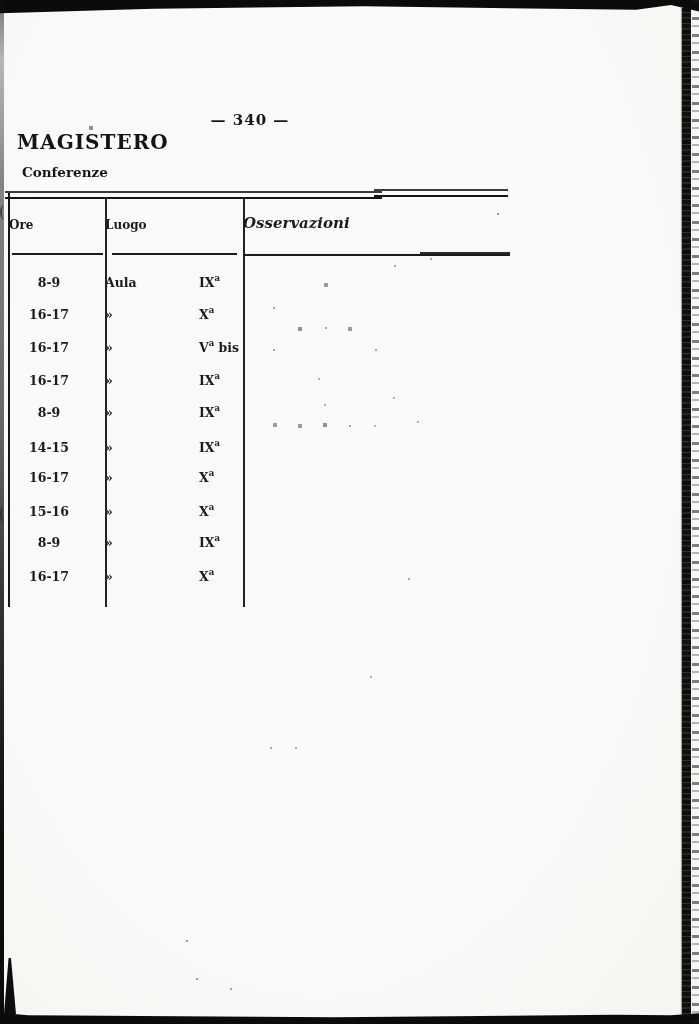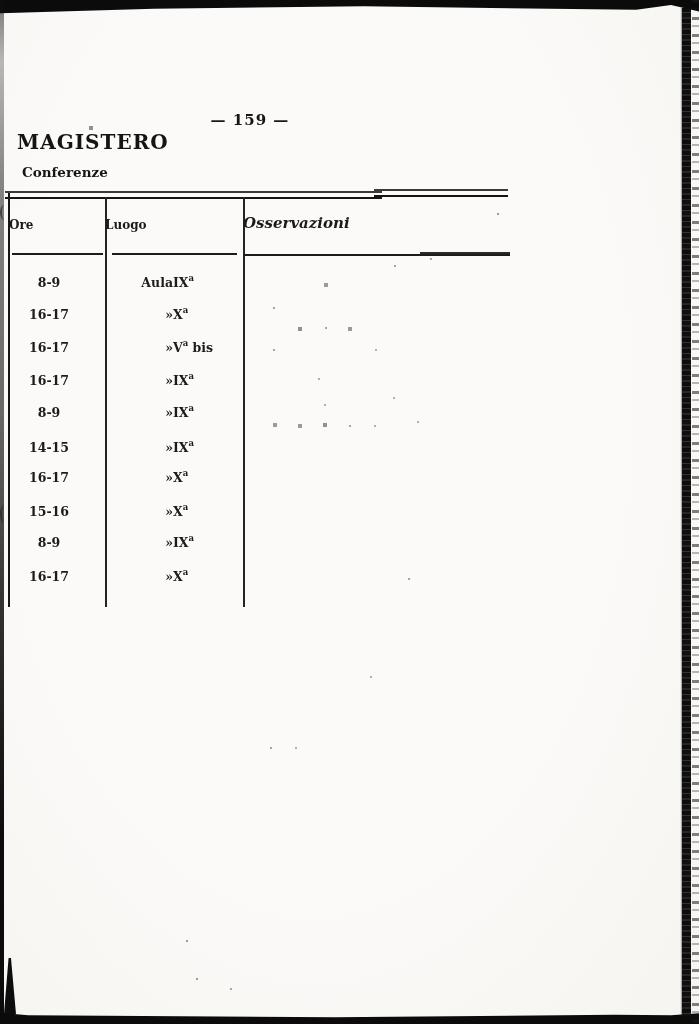--- a/index.html
+++ b/index.html
@@ -101,42 +101,42 @@
     position:absolute;text-align:left;
     font-size:12px;font-weight:700;color:#1b1b1b;
   }
   .col-header-ore{left:9px;top:218px;width:96px;}
   .col-header-luogo{left:105px;top:218px;width:122px;}
   .col-header-oss{left:243px;top:214px;width:267px;font-style:italic;font-size:15px;}
   .t-row{position:absolute;left:0;width:699px;height:16px;line-height:16px;
     font-size:12.5px;font-weight:700;color:#1b1b1b;}
   .cell-ore{position:absolute;left:9px;width:80px;text-align:center;}
   .cell-luogo{position:absolute;left:105px;width:138px;}
-  .luogo-prefix{display:inline-block;width:68px;text-align:right;}
-  .luogo-room{display:inline-block;margin-left:0;}
+  .luogo-prefix{display:inline-block;width:68px;}
+  .luogo-room{display:inline-block;margin-left:26px;}
   .luogo-room sup{font-size:8.5px;position:relative;top:-1px;vertical-align:super;line-height:0;}
   .room-suffix{white-space:pre;}
   .cell-oss{position:absolute;left:243px;width:267px;}
 </style>
 </head>
 <body>
 
 <div class="page">
 
   <div class="scan-top-bar"></div>
   <div class="scan-bottom-bar"></div>
   <div class="scan-left-edge"></div>
   <div class="scan-left-spike"></div>
   <div class="scan-right-band"></div>
   <div class="scan-right-strip"></div>
   <div class="hook-mark" style="left:0;top:205px;"></div>
   <div class="hook-mark" style="left:0;top:505px;height:18px;"></div>
   <div class="specks"></div>
 
-  <div class="page-number">— 159 —</div>
+  <div class="page-number">— 340 —</div>
   <h1 class="doc-title">MAGISTERO</h1>
   <h2 class="doc-subtitle">Conferenze</h2>
 
   <div class="double-rule top-rule-1"></div>
   <div class="double-rule top-rule-2"></div>
   <div class="vline vline-left"></div>
   <div class="vline vline-1"></div>
   <div class="vline vline-2"></div>
   <div class="rule hline-ore"></div>
   <div class="rule hline-luogo"></div>

